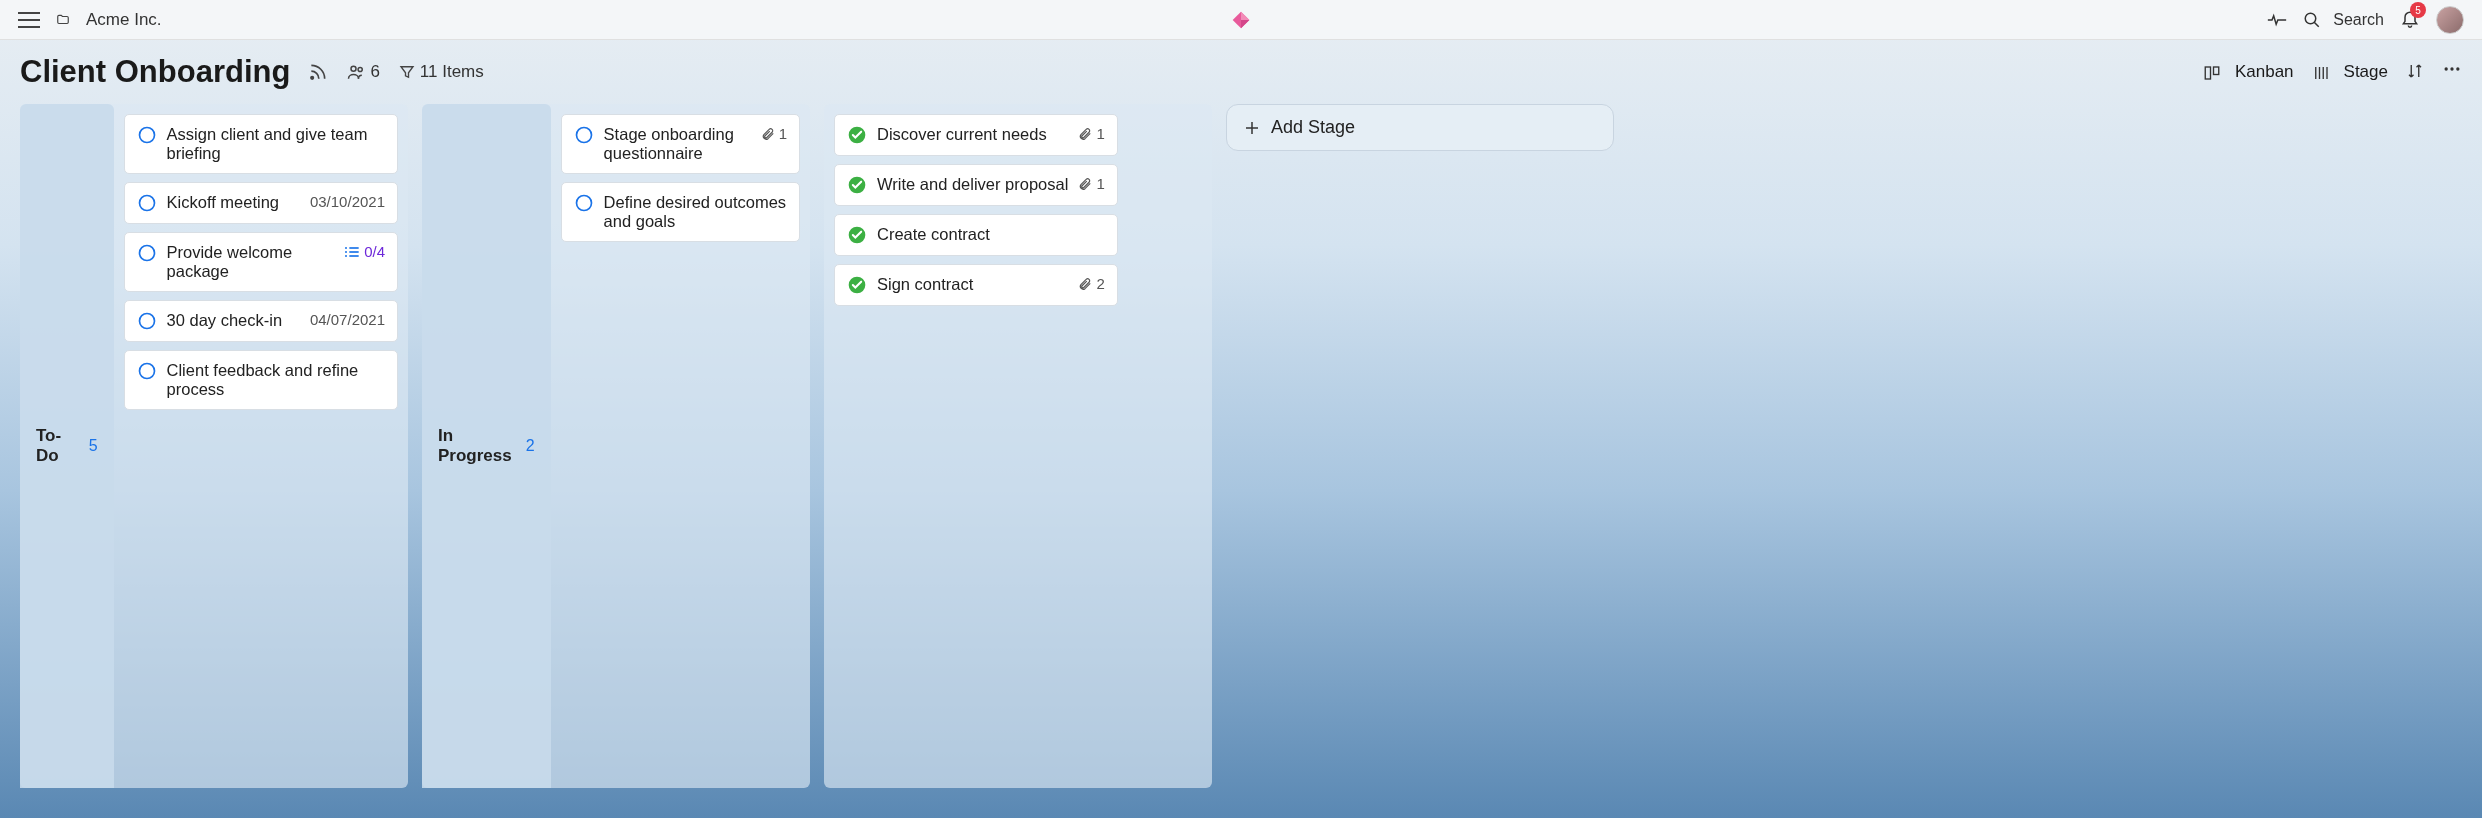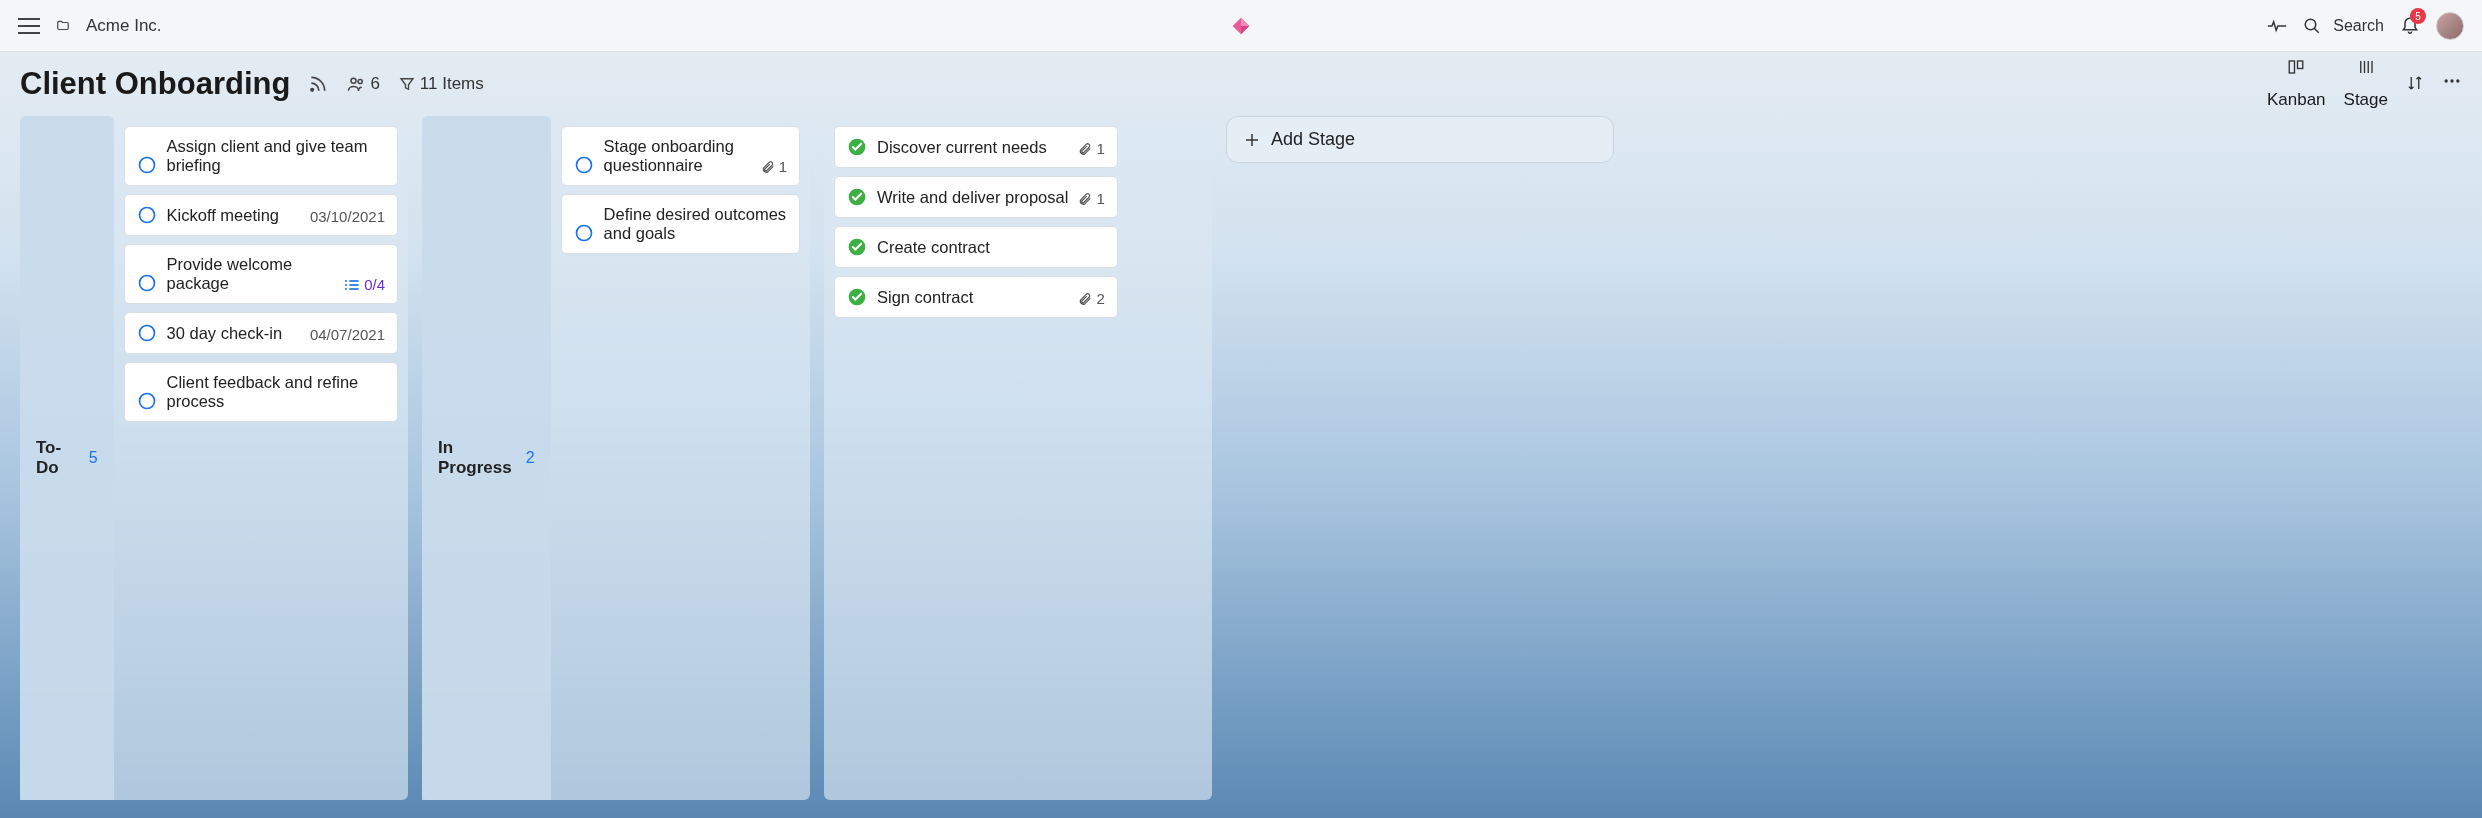--- a/index.html
+++ b/index.html
@@ -5,21 +5,21 @@
   * { box-sizing: border-box; margin: 0; padding: 0; }
   html, body { height: 100%; }
   body {
     font-family: "Segoe UI", -apple-system, BlinkMacSystemFont, sans-serif;
     font-size: 14px;
     color: #1a1a1a;
     background: linear-gradient(180deg, #e8eef3 0%, #d4e3f0 30%, #a8c5df 60%, #5a88b3 100%);
     overflow: hidden;
   }
   .topbar {
-    height: 52px;
+    height: 40px;
     background: #f4f6f8;
     border-bottom: 1px solid #e0e0e0;
     display: flex;
     align-items: center;
     padding: 0 18px;
     gap: 14px;
   }
   .topbar-left { display: flex; align-items: center; gap: 14px; flex: 1; }
   .topbar-center { flex: 1; display: flex; justify-content: center; }
   .topbar-right { flex: 1; display: flex; justify-content: flex-end; align-items: center; gap: 16px; }
@@ -45,21 +45,21 @@
     height: 64px;
     display: flex;
     align-items: center;
     padding: 0 20px;
     gap: 18px;
   }
   .page-title { font-size: 31px; font-weight: 600; color: #1a1a1a; }
   .rss-icon, .people-icon, .filter-icon { display: inline-flex; align-items: center; }
   .sub-count { font-size: 17px; color: #333; margin-left:4px;}
   .sub-right { margin-left: auto; display: flex; align-items: center; gap: 18px; }
-  .view-toggle { display: flex; align-items: center; gap: 14px; font-size: 17px; cursor: pointer; flex-direction: column; }
+  .view-toggle { display: flex; align-items: flex-end; gap: 14px; font-size: 17px; cursor: pointer; }
   .more-dots { font-size: 22px; cursor: pointer; }
   .board {
     display: flex;
     gap: 14px;
     padding: 0 20px 20px 20px;
     height: calc(100% - 114px);
     overflow-x: auto;
   }
   .column {
     width: 388px;
@@ -79,21 +79,21 @@
   }
   .column-title { font-size: 17px; font-weight: 600; color: #222; }
   .column-count { font-size: 16px; color: #1a73e8; }
   .cards { padding: 10px; display: flex; flex-direction: column; gap: 8px; }
   .card {
     background: #fff;
     border: 1px solid #d8dee4;
     border-radius: 5px;
     padding: 10px 12px;
     display: flex;
-    align-items: flex-end;
+    align-items: flex-start;
     gap: 10px;
     font-size: 16.5px;
     cursor: pointer;
   }
   .status-circle {
     width: 20px; height: 20px; flex-shrink:0;
   }
   .card-title { flex: 1; color: #222; }
   .card-meta { color: #555; font-size: 15px; display:flex; align-items:center; gap:4px; }
   .card-meta.blue { color: #6d28d9; }

